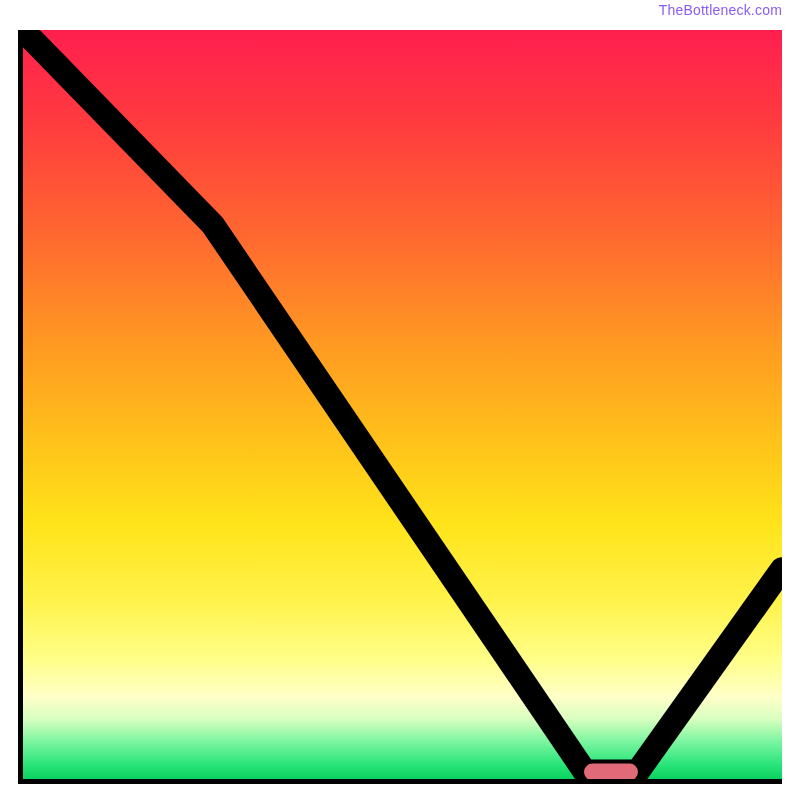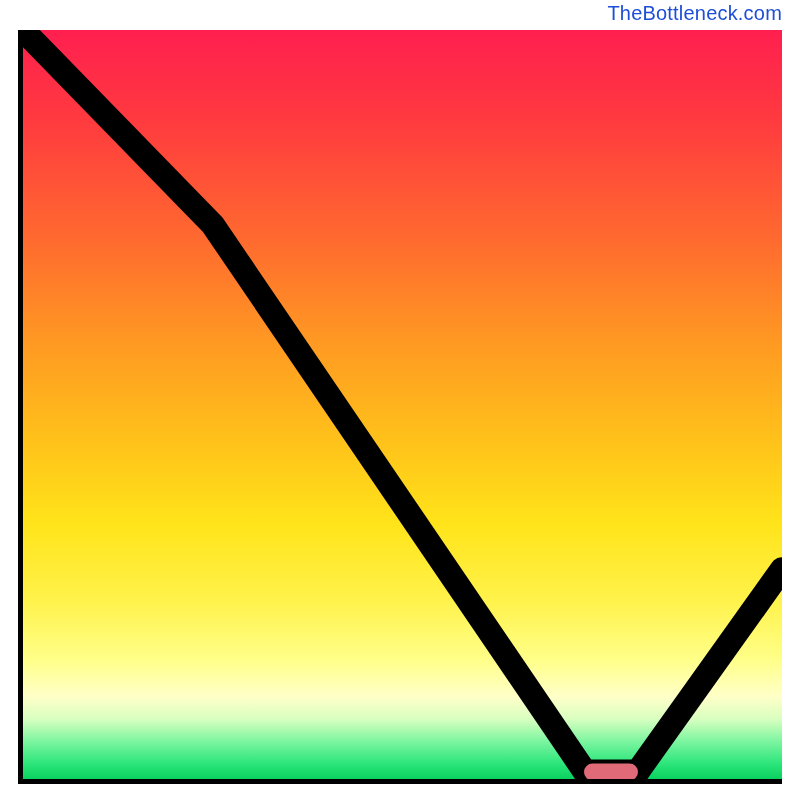--- a/index.html
+++ b/index.html
@@ -12,22 +12,22 @@
   }
   .wrap {
     position: relative;
     width: 800px;
     height: 800px;
   }
   .attribution {
     position: absolute;
     top: 2px;
     right: 18px;
-    color: #1d4ed8;
-    font-size: 20px;
+    color: #8b5cf6;
+    font-size: 14px;
     letter-spacing: 0.2px;
   }
   .plot-area {
     position: absolute;
     top: 30px;
     left: 18px;
     width: 764px;
     height: 754px;
     border: 5px solid #000;
     border-top: none;

